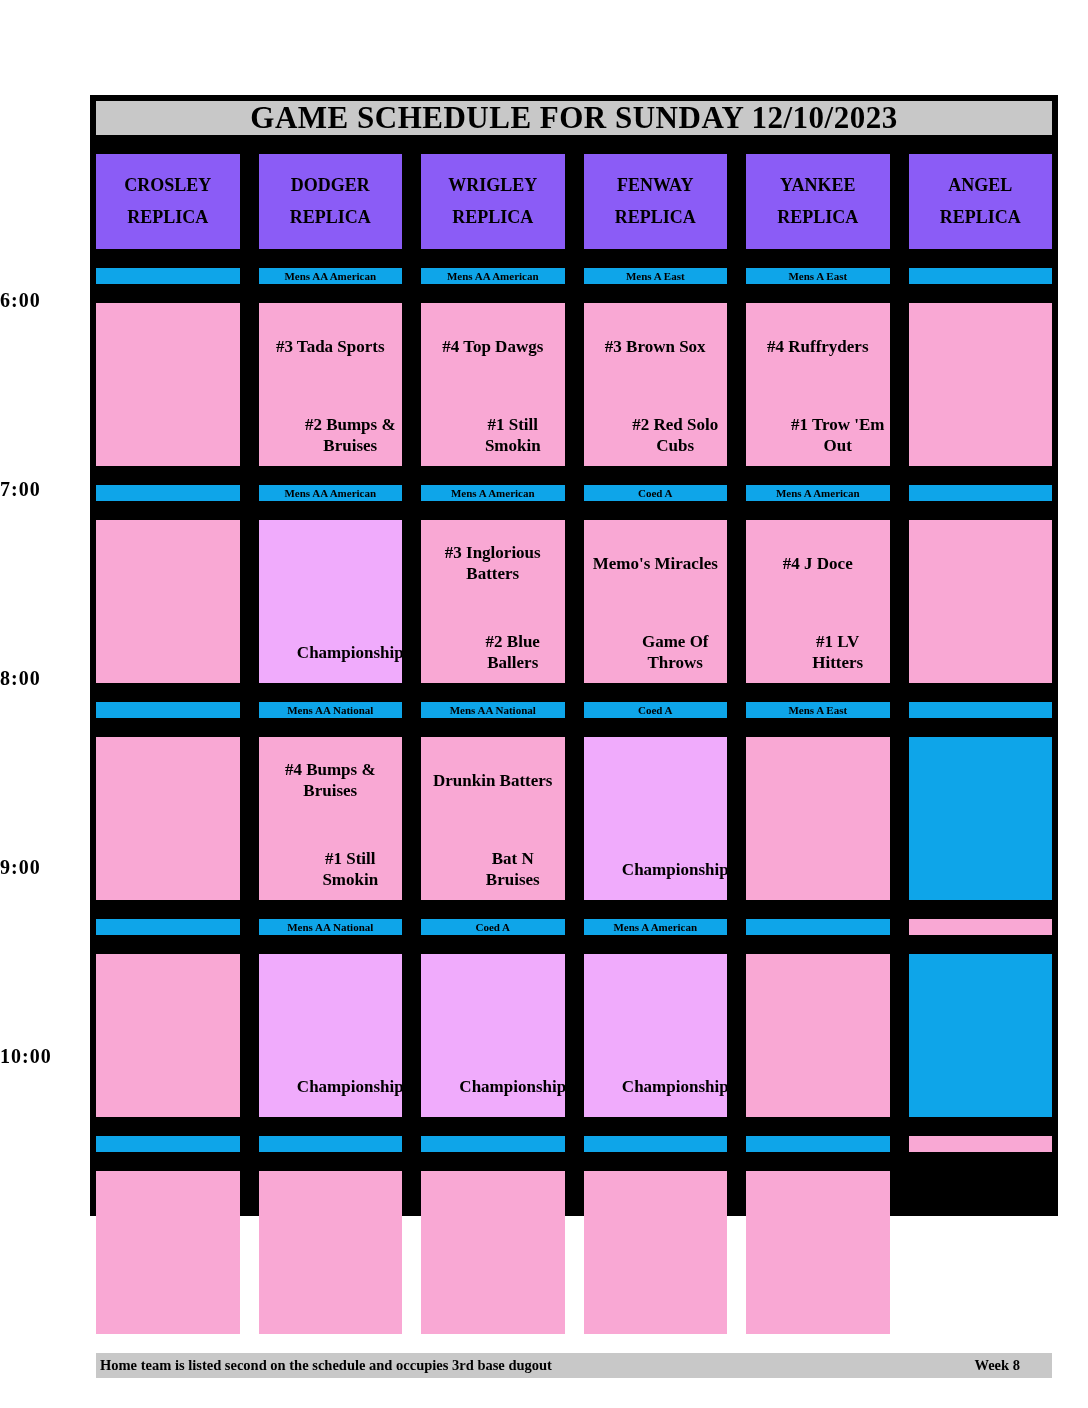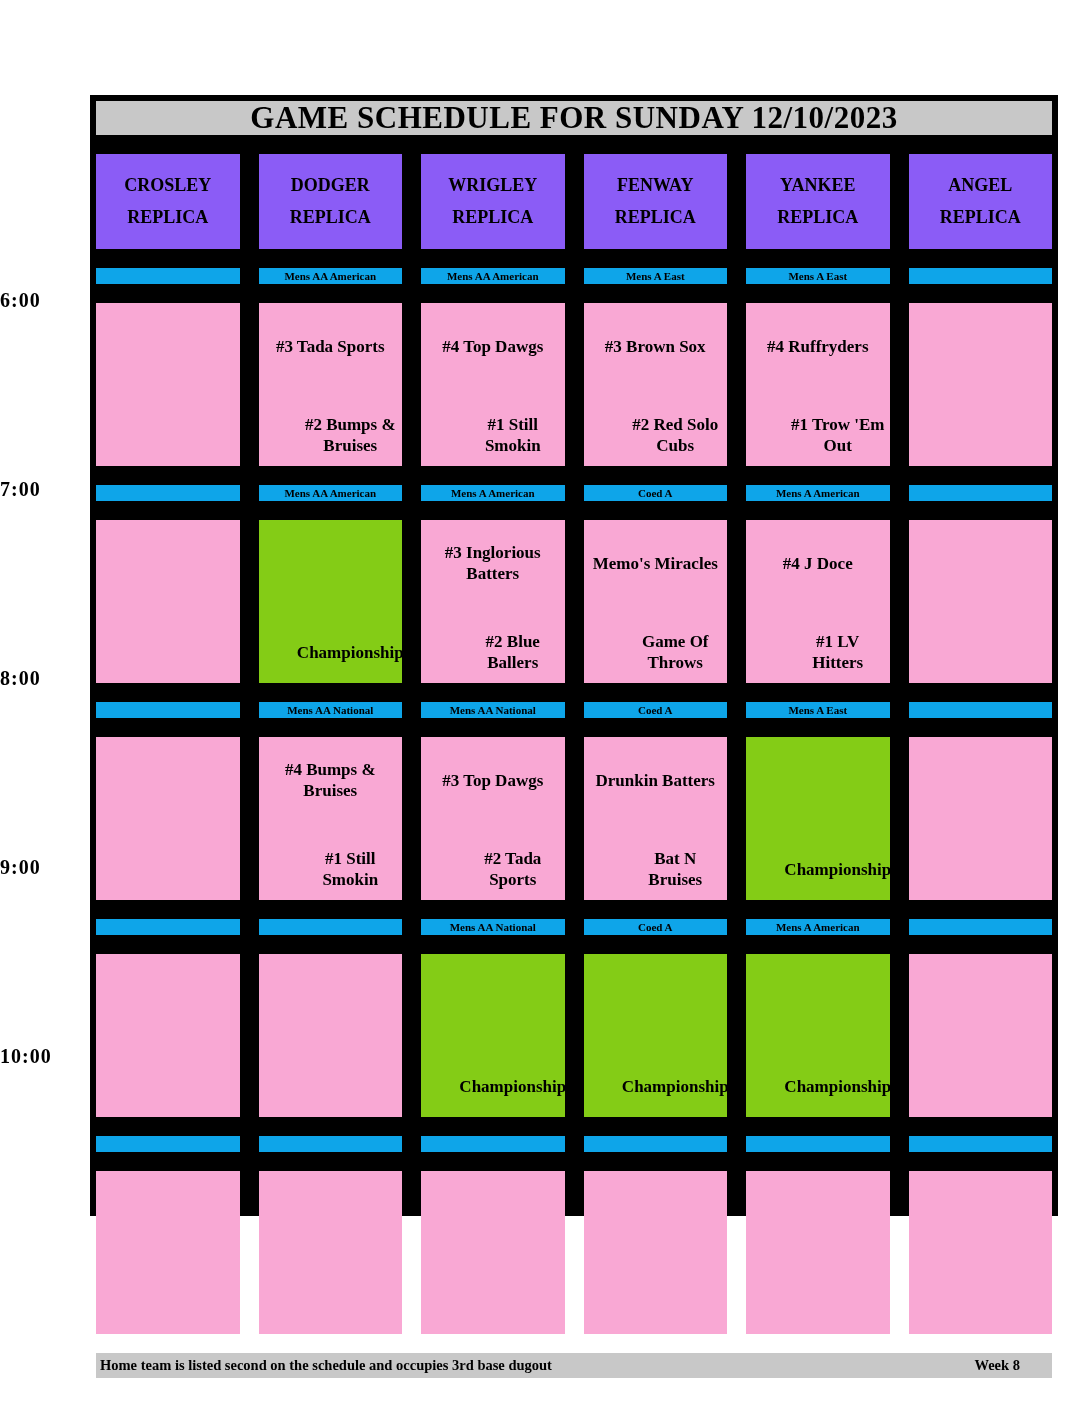--- a/index.html
+++ b/index.html
@@ -67,21 +67,21 @@
   .band-cell {
     background: #0ea5e9;
     display: flex;
     align-items: center;
     justify-content: center;
     font-size: 11px;
     text-align: center;
     overflow: hidden;
   }
   .game-cell { background: #f9a8d4; }
-  .game-cell.hl { background: #84cc16; }
+  .game-cell.hl { background: #f0abfc; }
   .slot {
     position: absolute;
     left: 3px;
     right: 3px;
     display: flex;
     align-items: center;
     justify-content: center;
     text-align: center;
     font-size: 17px;
     line-height: 1.22;
@@ -212,24 +212,20 @@
 
     <div class="cell game-cell">
       <div class="slot away"></div>
       <div class="slot home"></div>
     </div>
     <div class="cell game-cell">
       <div class="slot away">#4 Bumps &amp; Bruises</div>
       <div class="slot home">#1 Still Smokin</div>
     </div>
     <div class="cell game-cell">
-      <div class="slot away">#3 Top Dawgs</div>
-      <div class="slot home">#2 Tada Sports</div>
-    </div>
-    <div class="cell game-cell">
       <div class="slot away">Drunkin Batters</div>
       <div class="slot home">Bat N Bruises</div>
     </div>
     <div class="cell game-cell hl">
       <div class="slot away"></div>
       <div class="slot home">Championship</div>
     </div>
     <div class="cell game-cell">
       <div class="slot away"></div>
       <div class="slot home"></div>

